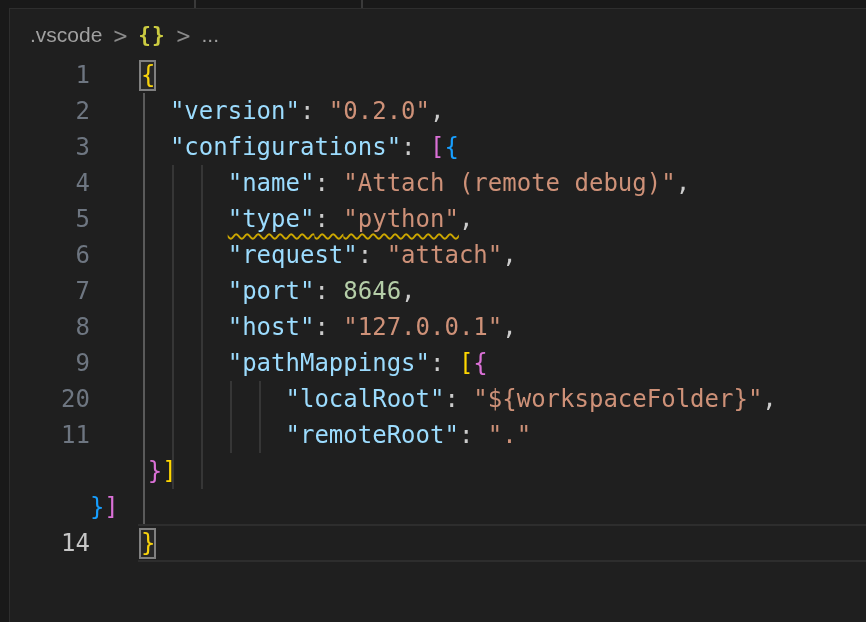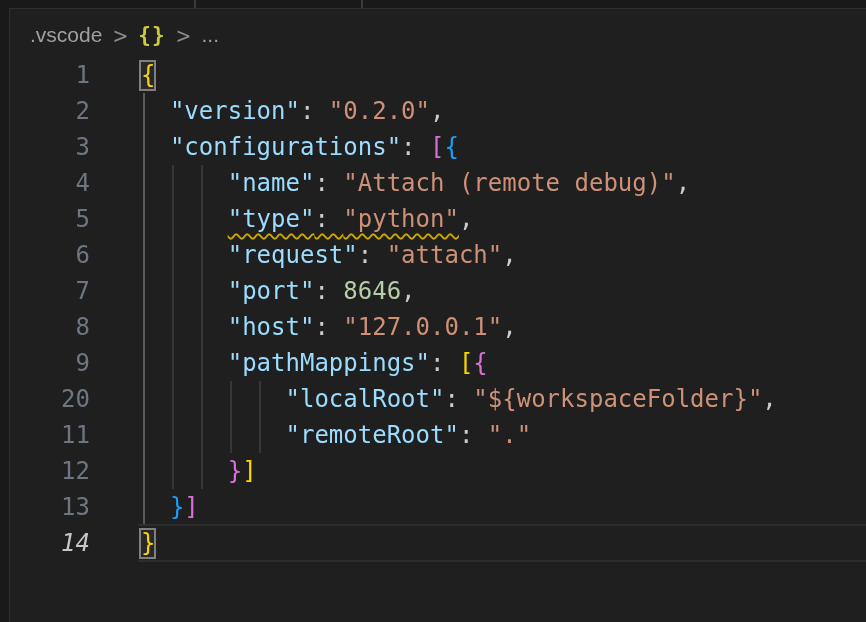--- a/index.html
+++ b/index.html
@@ -76,21 +76,21 @@
   .guide.active{background:var(--color-indent-guide-active);}
   .line{
     position:relative;display:flex;height:36px;line-height:36px;
     white-space:pre;z-index:1;
   }
   .num{
     flex:none;width:80px;text-align:right;
     color:var(--color-line-number);
   }
   .code{padding-left:51px;color:var(--color-punctuation);}
-  .line.active .num{color:var(--color-line-number-active);font-style:italic;}
+  .line.active .num{color:var(--color-line-number-active);}
   .line.active::before{
     content:'';position:absolute;left:128px;right:0;top:-1px;bottom:-1px;
     border-top:2px solid var(--color-current-line-border);
     border-bottom:2px solid var(--color-current-line-border);
     pointer-events:none;
   }
   .tk-key{color:var(--color-key);}
   .tk-str{color:var(--color-string);}
   .tk-num{color:var(--color-number);}
   .tk-punct{color:var(--color-punctuation);}
@@ -143,18 +143,18 @@
       <div class="line"><span class="num">2</span><span class="code"><span class="tk-ws">  </span><span class="tk-key">"version"</span><span class="tk-punct">: </span><span class="tk-str">"0.2.0"</span><span class="tk-punct">,</span></span></div>
       <div class="line"><span class="num">3</span><span class="code"><span class="tk-ws">  </span><span class="tk-key">"configurations"</span><span class="tk-punct">: </span><span class="tk-b2">[</span><span class="tk-b3">{</span></span></div>
       <div class="line"><span class="num">4</span><span class="code"><span class="tk-ws">      </span><span class="tk-key">"name"</span><span class="tk-punct">: </span><span class="tk-str">"Attach (remote debug)"</span><span class="tk-punct">,</span></span></div>
       <div class="line"><span class="num">5</span><span class="code"><span class="tk-ws">      </span><span class="sq"><span class="tk-key">"type"</span><span class="tk-punct">: </span><span class="tk-str">"python"</span></span><span class="tk-punct">,</span></span></div>
       <div class="line"><span class="num">6</span><span class="code"><span class="tk-ws">      </span><span class="tk-key">"request"</span><span class="tk-punct">: </span><span class="tk-str">"attach"</span><span class="tk-punct">,</span></span></div>
       <div class="line"><span class="num">7</span><span class="code"><span class="tk-ws">      </span><span class="tk-key">"port"</span><span class="tk-punct">: </span><span class="tk-num">8646</span><span class="tk-punct">,</span></span></div>
       <div class="line"><span class="num">8</span><span class="code"><span class="tk-ws">      </span><span class="tk-key">"host"</span><span class="tk-punct">: </span><span class="tk-str">"127.0.0.1"</span><span class="tk-punct">,</span></span></div>
       <div class="line"><span class="num">9</span><span class="code"><span class="tk-ws">      </span><span class="tk-key">"pathMappings"</span><span class="tk-punct">: </span><span class="tk-b1">[</span><span class="tk-b2">{</span></span></div>
       <div class="line"><span class="num">20</span><span class="code"><span class="tk-ws">          </span><span class="tk-key">"localRoot"</span><span class="tk-punct">: </span><span class="tk-str">"${workspaceFolder}"</span><span class="tk-punct">,</span></span></div>
       <div class="line"><span class="num">11</span><span class="code"><span class="tk-ws">          </span><span class="tk-key">"remoteRoot"</span><span class="tk-punct">: </span><span class="tk-str">"."</span></span></div>
-      <div class="line"><span class="num">12</span><span class="code"><span class="tk-ws">      </span><span class="tk-b2">}</span><span class="tk-b1">]</span></span></div>
-      <div class="line"><span class="num">13</span><span class="code"><span class="tk-ws">  </span><span class="tk-b3">}</span><span class="tk-b2">]</span></span></div>
+      <div class="line"><span class="code"><span class="tk-ws">      </span><span class="tk-b2">}</span><span class="tk-b1">]</span></span></div>
+      <div class="line"><span class="code"><span class="tk-ws">  </span><span class="tk-b3">}</span><span class="tk-b2">]</span></span></div>
       <div class="line active"><span class="num">14</span><span class="code"><span class="tk-b1 match">}</span></span></div>
     </div>
 
 </div>
 
 </body></html>

